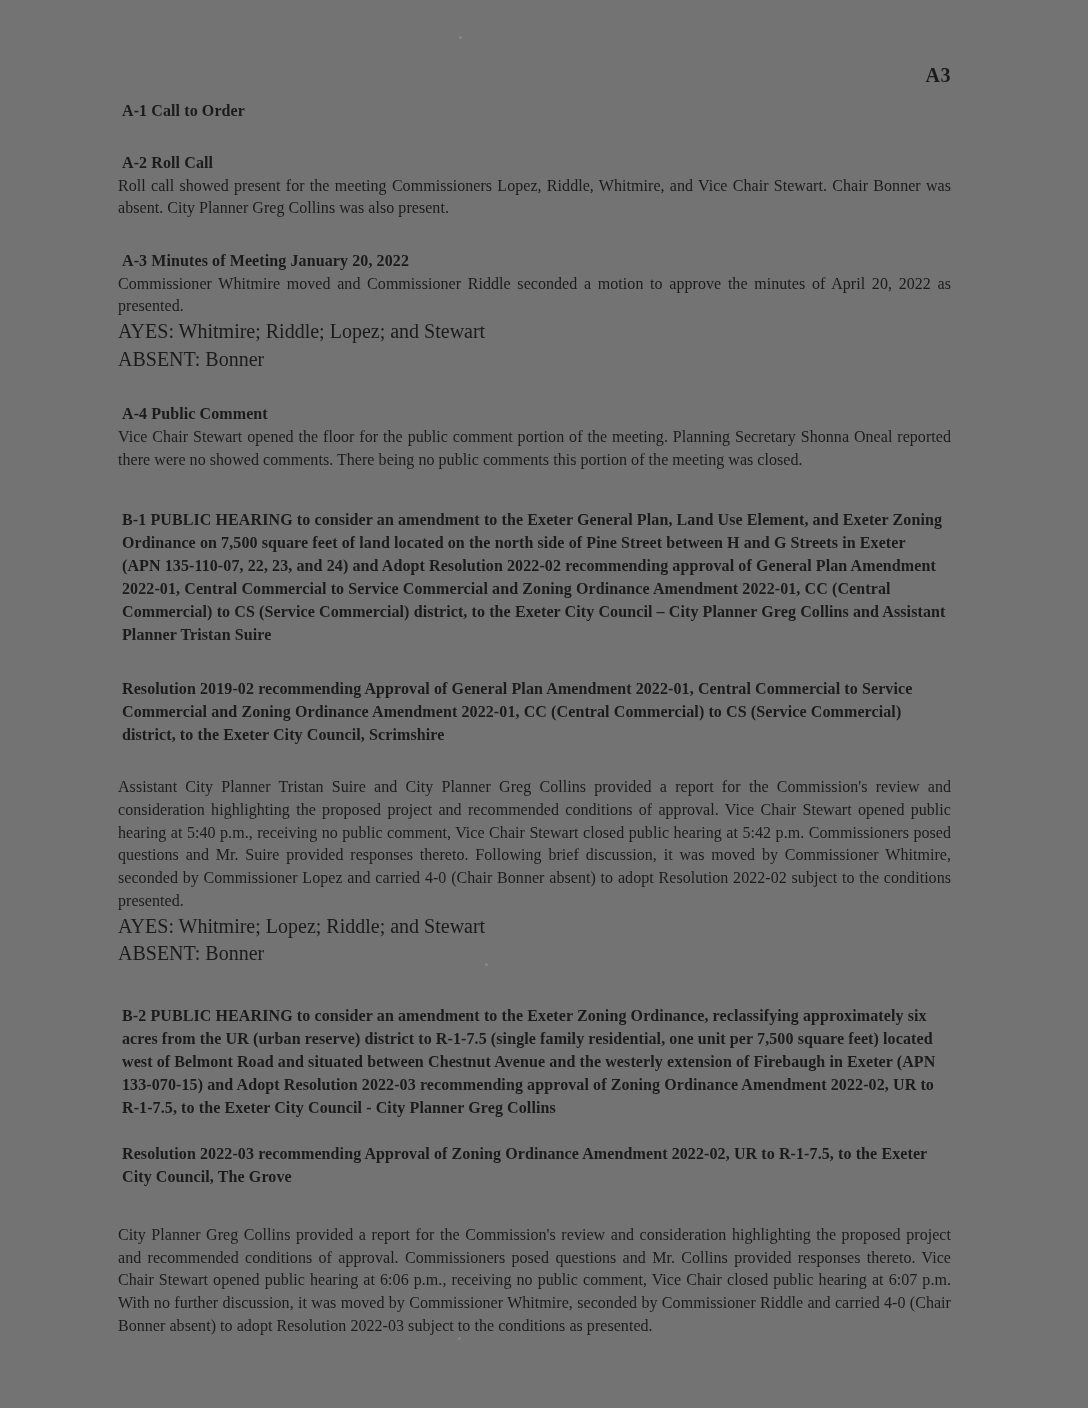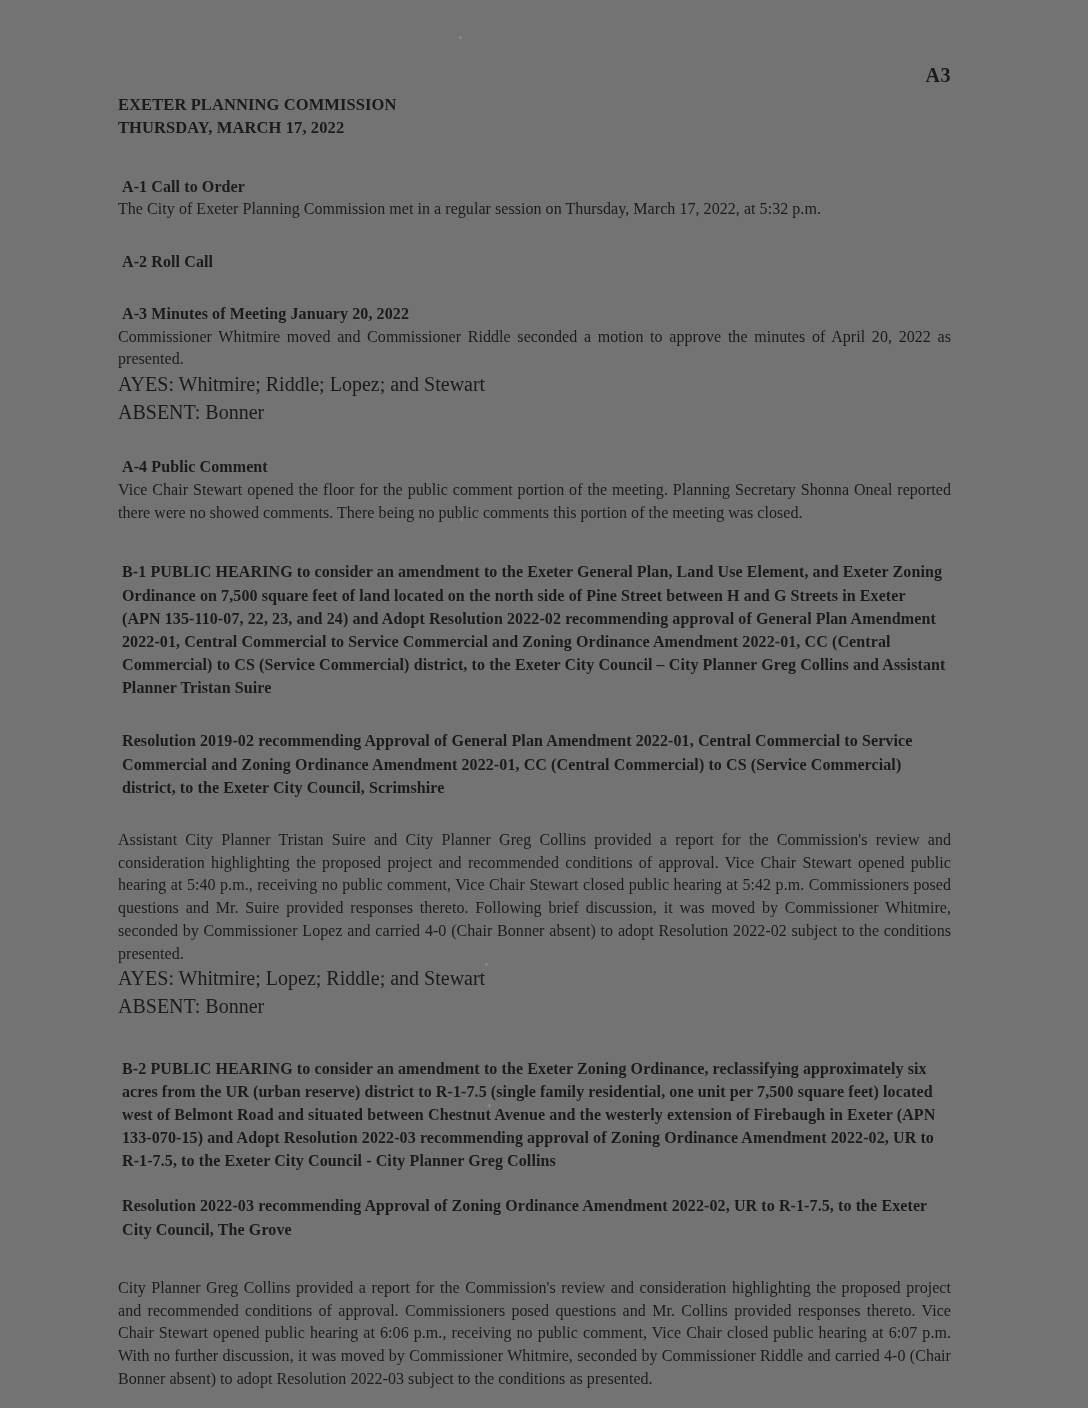--- a/index.html
+++ b/index.html
@@ -108,32 +108,28 @@
   <div class="speck" style="left:459px; top:36px;"></div>
   <div class="speck" style="left:460px; top:518px;"></div>
   <div class="speck" style="left:485px; top:963px;"></div>
   <div class="speck" style="left:488px; top:1104px;"></div>
   <div class="speck" style="left:458px; top:1337px;"></div>
 
   <div class="content">
 
     <div class="page-label">A3</div>
 
-    <div class="doc-title">
-      <span class="line">EXETER PLANNING COMMISSION</span>
-      <span class="line">THURSDAY, MARCH 17, 2022</span>
-    </div>
 
     <div class="section gap-lg">
       <h2 class="heading">A-1 Call to Order</h2>
-      <p class="body ragged">The City of Exeter Planning Commission met in a regular session on Thursday, March 17, 2022, at 5:32 p.m.</p>
     </div>
 
     <div class="section gap-md">
       <h2 class="heading">A-2 Roll Call</h2>
+      <p class="body">Roll call showed present for the meeting Commissioners Lopez, Riddle, Whitmire, and Vice Chair Stewart.   Chair Bonner was absent. City Planner Greg Collins was also present.</p>
     </div>
 
     <div class="section gap-md">
       <h2 class="heading">A-3 Minutes of Meeting January 20, 2022</h2>
       <p class="body">Commissioner Whitmire moved and Commissioner Riddle seconded a motion to approve the minutes of April 20, 2022 as presented.</p>
       <div class="vote">
         <span class="vote-line">AYES:  Whitmire; Riddle; Lopez; and Stewart</span>
         <span class="vote-line">ABSENT: Bonner</span>
       </div>
     </div>

